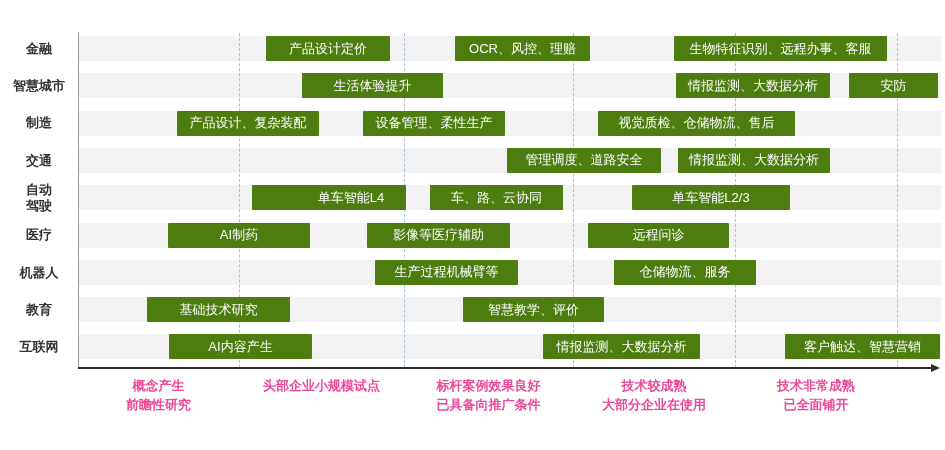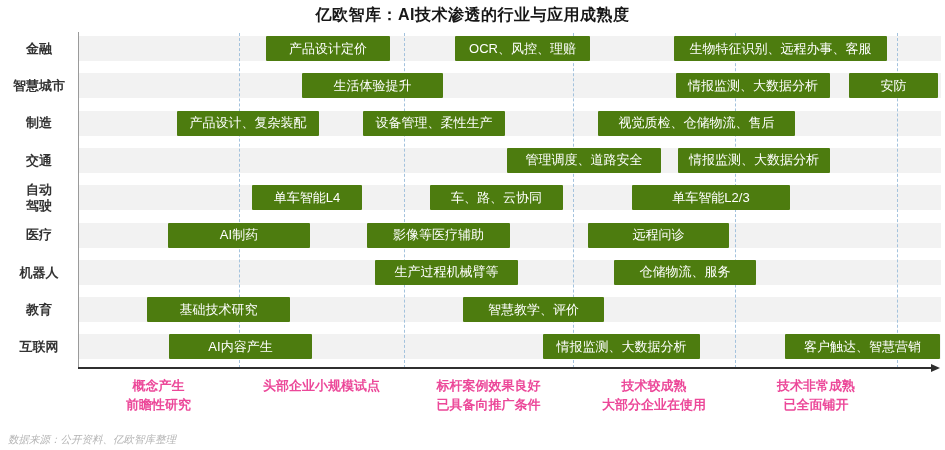--- a/index.html
+++ b/index.html
@@ -18,21 +18,20 @@
     border-left:9px solid #2f2f2f;border-top:4px solid transparent;border-bottom:4px solid transparent;}
   #y-axis{position:absolute;left:78px;top:32px;width:1px;height:336px;background:#9a9a9a;}
   .stage-label{position:absolute;top:377px;width:190px;text-align:center;font-size:13px;font-weight:bold;
     color:#ec4899;white-space:pre-line;line-height:1.45;}
   #source-note{position:absolute;left:8px;top:433px;font-size:10.5px;font-style:italic;color:#b5b5b5;}
 </style>
 </head>
 <body>
 
 <div id="canvas">
-  <div id="chart-title">亿欧智库：AI技术渗透的行业与应用成熟度</div>
   <div id="plot">
       <div class="band" style="top: 36px;"></div>
       <div class="row-label" style="top: 36px; height: 25px;">金融</div>
       <div class="band" style="top: 73.3px;"></div>
       <div class="row-label" style="top: 73.3px; height: 25px;">智慧城市</div>
       <div class="band" style="top: 110.6px;"></div>
       <div class="row-label" style="top: 110.6px; height: 25px;">制造</div>
       <div class="band" style="top: 147.9px;"></div>
       <div class="row-label" style="top: 147.9px; height: 25px;">交通</div>
       <div class="band" style="top: 185.2px;"></div>
@@ -55,21 +54,21 @@
       <div class="box" style="top: 36px; left: 455px; width: 135px;">OCR、风控、理赔</div>
       <div class="box" style="top: 36px; left: 674px; width: 213px;">生物特征识别、远程办事、客服</div>
       <div class="box" style="top: 73.3px; left: 302px; width: 141px;">生活体验提升</div>
       <div class="box" style="top: 73.3px; left: 676px; width: 154px;">情报监测、大数据分析</div>
       <div class="box" style="top: 73.3px; left: 849px; width: 89px;">安防</div>
       <div class="box" style="top: 110.6px; left: 177px; width: 142px;">产品设计、复杂装配</div>
       <div class="box" style="top: 110.6px; left: 363px; width: 142px;">设备管理、柔性生产</div>
       <div class="box" style="top: 110.6px; left: 598px; width: 197px;">视觉质检、仓储物流、售后</div>
       <div class="box" style="top: 147.9px; left: 507px; width: 154px;">管理调度、道路安全</div>
       <div class="box" style="top: 147.9px; left: 678px; width: 152px;">情报监测、大数据分析</div>
-      <div class="box" style="top: 185.2px; left: 252px; width: 110px;">单车智能L4</div>
+      <div class="box" style="top: 185.2px; left: 252px; width: 110px; padding-left: 44px;">单车智能L4</div>
       <div class="box" style="top: 185.2px; left: 430px; width: 133px;">车、路、云协同</div>
       <div class="box" style="top: 185.2px; left: 632px; width: 158px;">单车智能L2/3</div>
       <div class="box" style="top: 222.5px; left: 168px; width: 142px;">AI制药</div>
       <div class="box" style="top: 222.5px; left: 367px; width: 143px;">影像等医疗辅助</div>
       <div class="box" style="top: 222.5px; left: 588px; width: 141px;">远程问诊</div>
       <div class="box" style="top: 259.8px; left: 375px; width: 143px;">生产过程机械臂等</div>
       <div class="box" style="top: 259.8px; left: 614px; width: 142px;">仓储物流、服务</div>
       <div class="box" style="top: 297.1px; left: 147px; width: 143px;">基础技术研究</div>
       <div class="box" style="top: 297.1px; left: 463px; width: 141px;">智慧教学、评价</div>
       <div class="box" style="top: 334.4px; left: 169px; width: 143px;">AI内容产生</div>
@@ -81,14 +80,13 @@
       <div class="stage-label" style="left: 393.5px;">标杆案例效果良好
 已具备向推广条件</div>
       <div class="stage-label" style="left: 559px;">技术较成熟
 大部分企业在使用</div>
       <div class="stage-label" style="left: 721px;">技术非常成熟
 已全面铺开</div>
     </div>
   <div id="y-axis"></div>
   <div id="x-axis"></div>
   <div id="x-arrow"></div>
-  <div id="source-note">数据来源：公开资料、亿欧智库整理</div>
 </div>
 
 </body></html>

